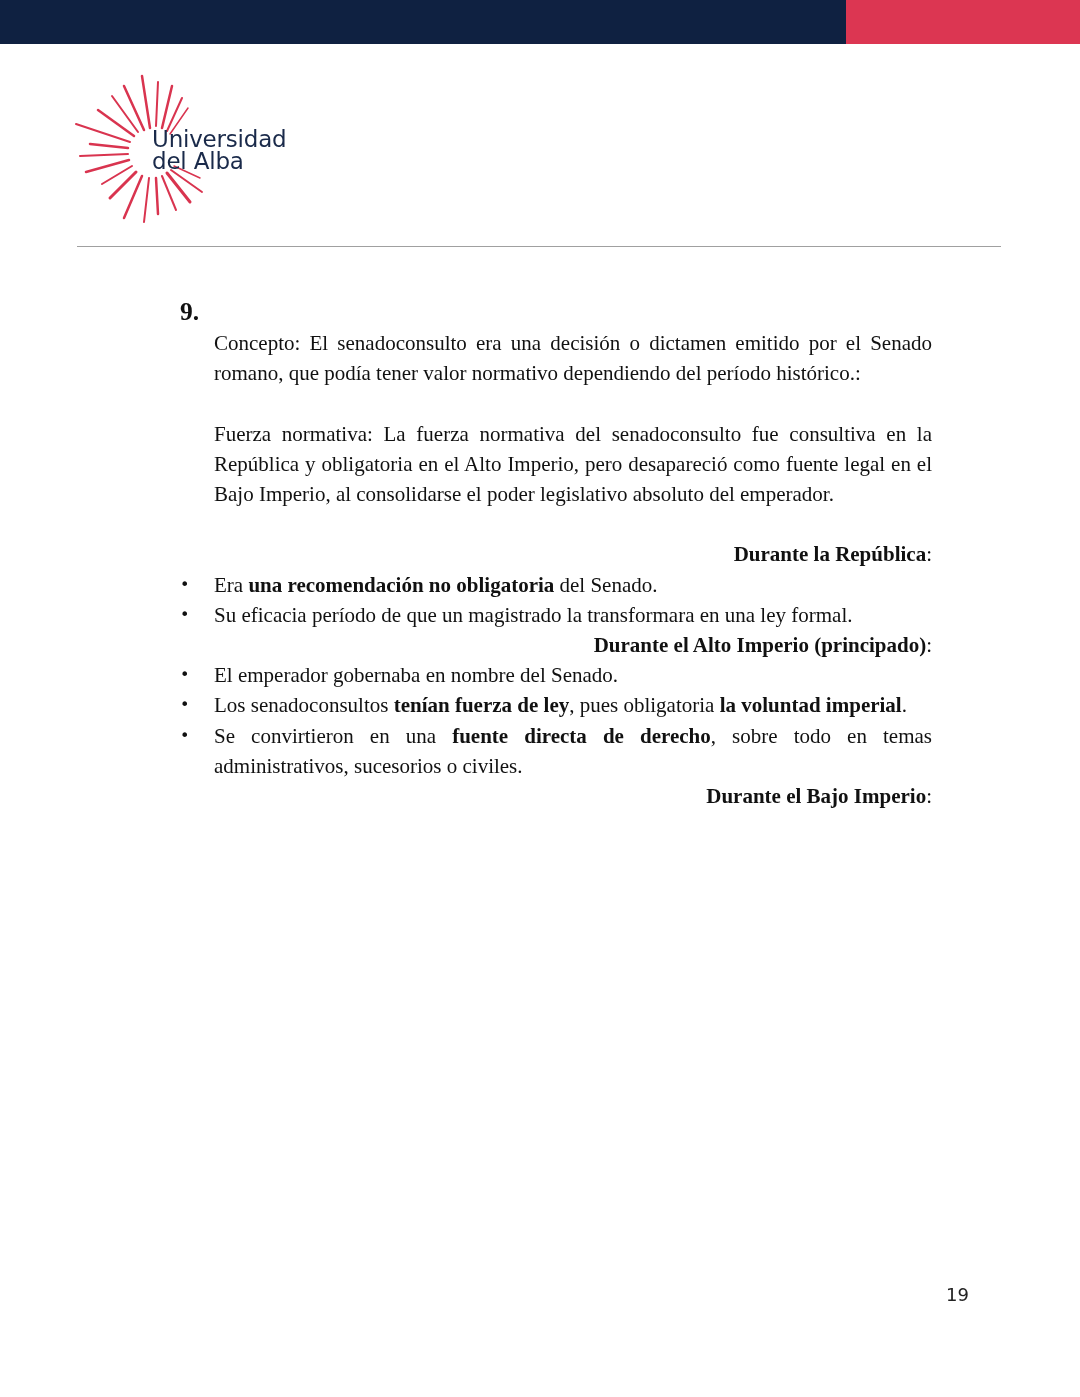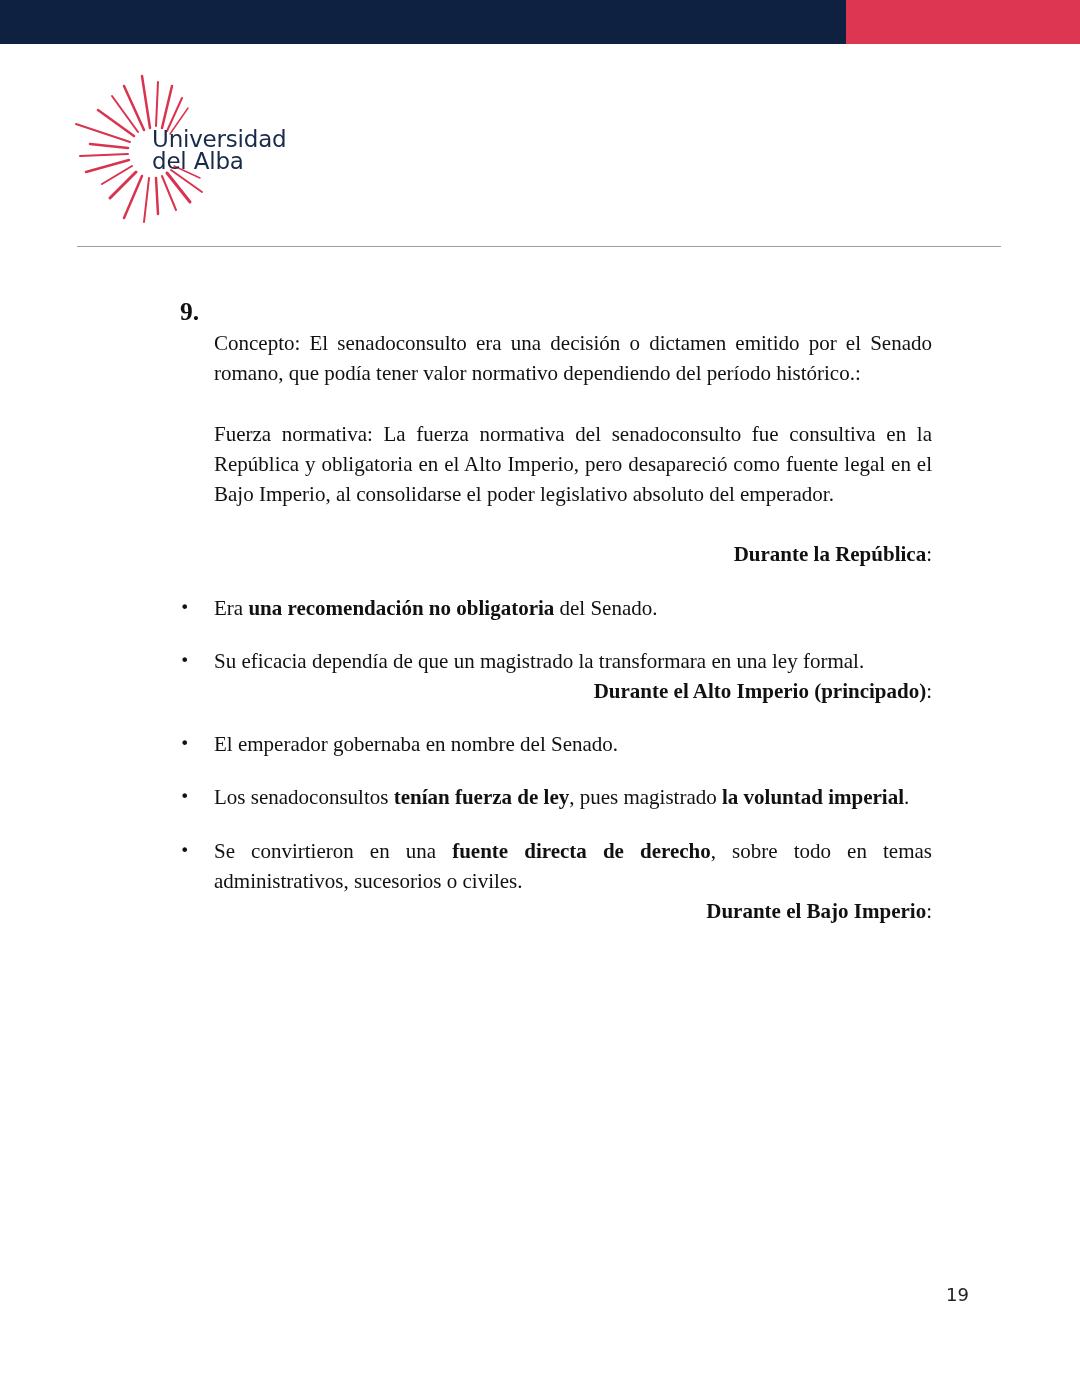--- a/index.html
+++ b/index.html
@@ -17,21 +17,21 @@
     .header-rule { position: absolute; left: 77px; top: 246px; width: 924px; height: 1px; background: #a0a0a0; }
 
     .content { position: absolute; left: 180px; top: 296px; width: 752px; }
     .heading { display: flex; font-size: 25.5px; font-weight: bold; line-height: 32px; color: #111; }
     .heading .num { width: 34px; }
     .para { margin-left: 34px; font-size: 21px; line-height: 30.2px; text-align: justify; }
     .para b { font-weight: normal; }
     .gap { height: 30.2px; }
     .subhead { margin-left: 24px; font-size: 21px; line-height: 30.2px; text-align: right; }
     .bullets { list-style: none; }
-    .bullets li { position: relative; padding-left: 34px; font-size: 21px; line-height: 30.2px; text-align: justify; margin-top: 23px; }
+    .bullets li { position: relative; padding-left: 34px; font-size: 21px; line-height: 30.2px; text-align: justify; }
     .bullets li::before { content: "\2022"; position: absolute; left: 0; top: 0; font-family: "DejaVu Sans", sans-serif; font-size: 16px; }
 
     .page-num { position: absolute; left: 946px; top: 1284px; font-family: "DejaVu Sans", "Liberation Sans", sans-serif; font-size: 18px; color: #222; }
   </style>
 </head>
 <body>
 
 <div class="top-bar">
   <div class="navy"></div>
   <div class="red"></div>
@@ -80,27 +80,27 @@
 
   <div class="gap"></div>
 
   <p class="para"><b>Fuerza normativa</b><span>: La </span><b>fuerza normativa del senadoconsulto</b><span> fue </span><b>consultiva en la República</b><span> y </span><b>obligatoria en el Alto Imperio</b><span>, pero desapareció como fuente legal </span><b>en el Bajo Imperio</b><span>, al consolidarse el poder legislativo absoluto del emperador.</span></p>
 
   <div class="gap"></div>
 
   <div class="subhead"><b>Durante la República</b><span>:</span></div>
   <ul class="bullets">
     <li><span>Era </span><b>una recomendación no obligatoria</b><span> del Senado.</span></li>
-    <li><span>Su eficacia dependía de que un magistrado la transformara en una ley formal.</span></li>
+    <li><span>Su eficacia período de que un magistrado la transformara en una ley formal.</span></li>
   </ul>
 
   <div class="subhead"><b>Durante el Alto Imperio (principado)</b><span>:</span></div>
   <ul class="bullets">
     <li><span>El emperador gobernaba en nombre del Senado.</span></li>
-    <li><span>Los senadoconsultos </span><b>tenían fuerza de ley</b><span>, pues magistrado </span><b>la voluntad imperial</b><span>.</span></li>
+    <li><span>Los senadoconsultos </span><b>tenían fuerza de ley</b><span>, pues obligatoria </span><b>la voluntad imperial</b><span>.</span></li>
     <li><span>Se convirtieron en una </span><b>fuente directa de derecho</b><span>, sobre todo en temas administrativos, sucesorios o civiles.</span></li>
   </ul>
 
   <div class="subhead"><b>Durante el Bajo Imperio</b><span>:</span></div>
   <ul class="bullets">
   </ul>
 </div>
 
 <div class="page-num">19</div>
 

